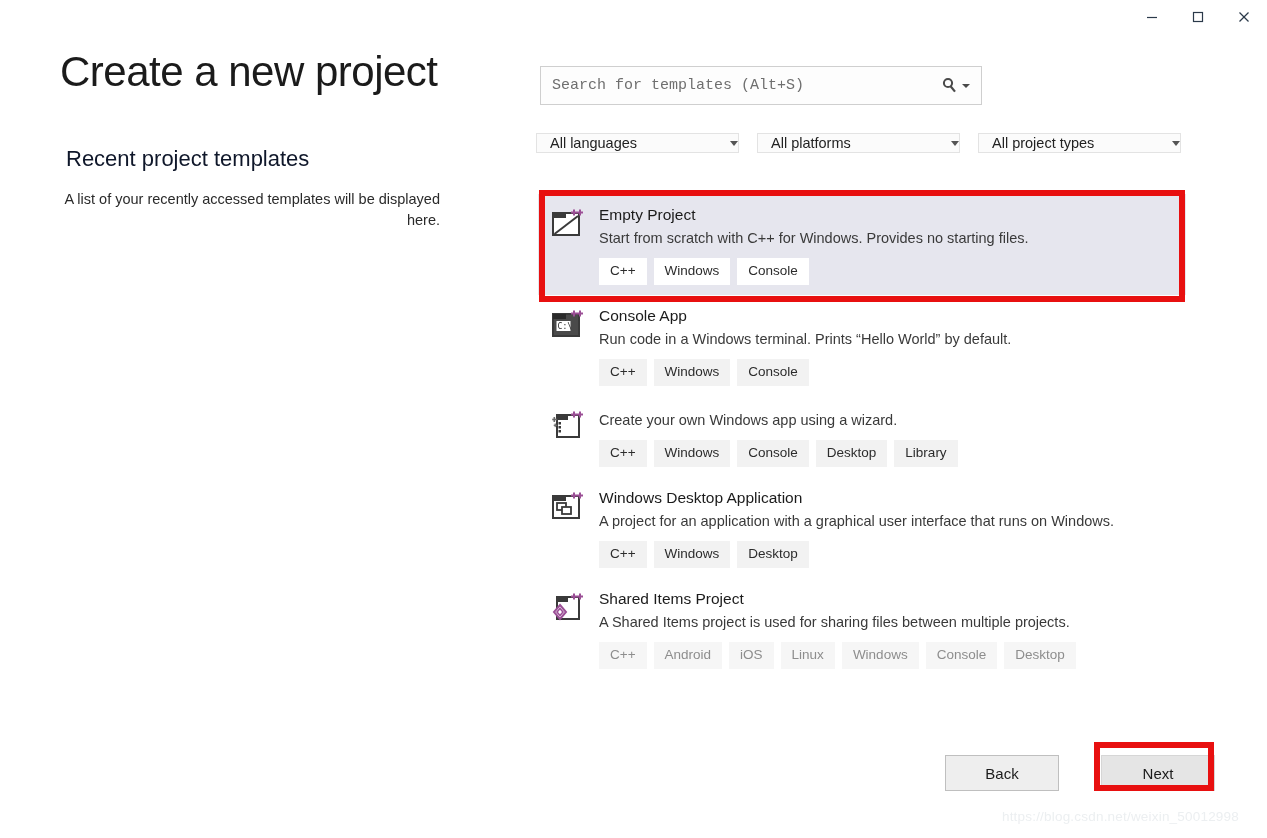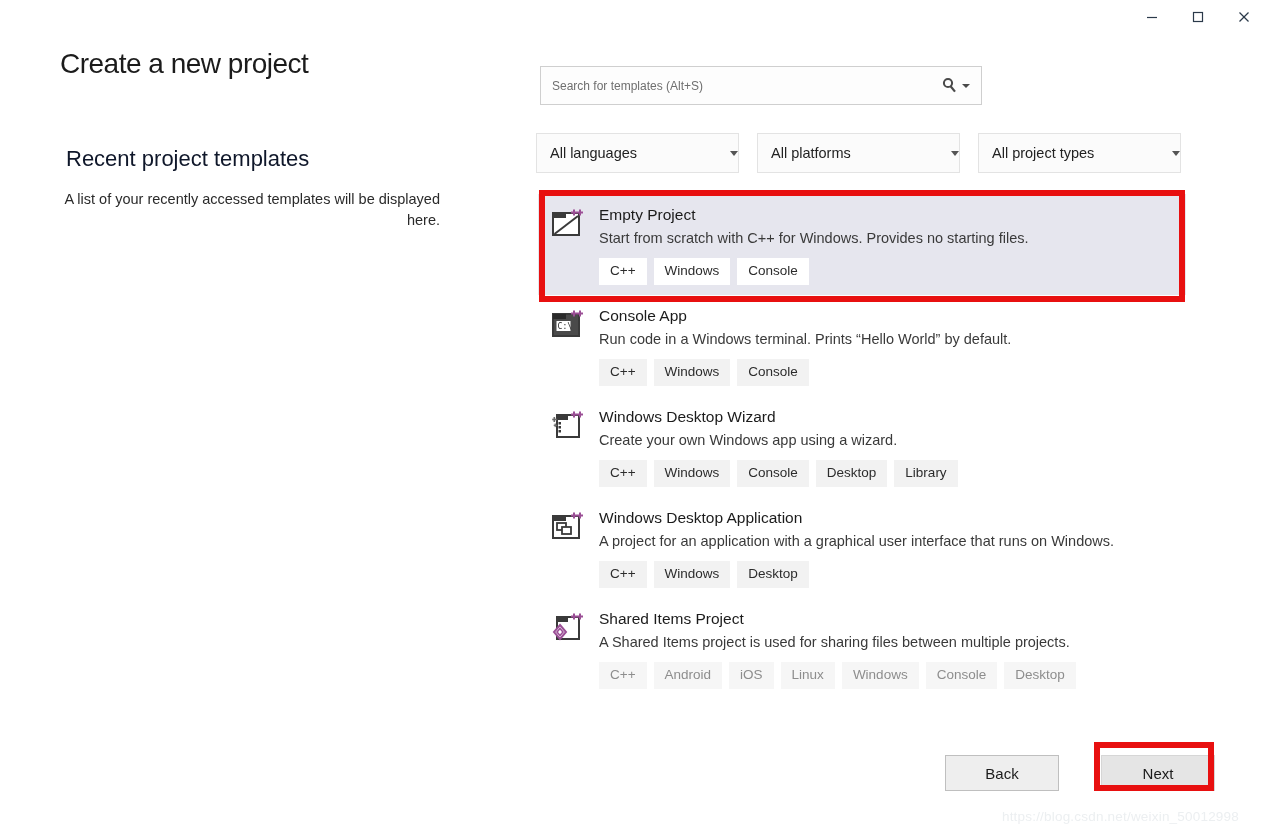--- a/index.html
+++ b/index.html
@@ -22,21 +22,21 @@
     width: 46px; height: 34px;
     display: flex; align-items: center; justify-content: center;
     color: #2b3a4a; background: transparent; border: none; cursor: default;
   }
   .win-btn svg { display: block; }
 
   
   .left-pane { position: absolute; left: 0; top: 42px; width: 520px; }
   .page-title {
     position: absolute; left: 60px; top: 6px;
-    font-size: 28px; font-weight: 400; letter-spacing: -0.5px;
+    font-size: 42px; font-weight: 400; letter-spacing: -0.5px;
     color: #1b1b1b; white-space: nowrap;
   }
   .recent-head {
     position: absolute; left: 66px; top: 104px;
     font-size: 22px; font-weight: 400; color: #0f172a;
   }
   .recent-body {
     position: absolute; left: 60px; top: 147px; width: 380px;
     font-size: 14.5px; line-height: 21px; color: #2a2a2a; text-align: right;
   }
@@ -45,29 +45,29 @@
   .right-pane { position: absolute; left: 520px; top: 42px; right: 0; bottom: 0; }
 
   .search-row { position: absolute; left: 20px; top: 24px; }
   .search-box {
     width: 442px; height: 39px;
     border: 1px solid #cfcfcf; background: #fdfdfd;
     display: flex; align-items: center; padding: 0 8px 0 11px;
   }
   .search-box input {
     flex: 1; border: none; outline: none; background: transparent;
-    font-family: Liberation Sans, sans-serif; font-size: 12px; color: #0f172a;
+    font-family: Liberation Mono, monospace; font-size: 15px; color: #0f172a;
   }
   .search-box input::placeholder { color: #6f6f6f; opacity: 1; }
   .search-icon-wrap { display: flex; align-items: center; gap: 4px; padding-right: 3px; }
   .caret-sm { width: 0; height: 0; border-left: 4px solid transparent; border-right: 4px solid transparent; border-top: 4px solid #4a4a4a; }
 
   .filters { position: absolute; left: 16px; top: 91px; display: flex; gap: 18px; }
   .filter {
-    width: 203px; height: 40px;
+    width: 203px; height: 20px;
     background: #fbfbfb; border: 1px solid #e3e3e3;
     display: flex; align-items: center; justify-content: space-between;
     padding: 0 0 0 13px;
     font-size: 14.5px; color: #222;
   }
   .filter .caret { width: 0; height: 0; border-left: 4px solid transparent; border-right: 4px solid transparent; border-top: 5px solid #555; }
 
   
   .tmpl-list { position: absolute; left: 18px; top: 152px; width: 648px; }
   .tmpl {
@@ -245,21 +245,20 @@
             </g>
             <g fill="#9b4f96">
               <rect x="21" y="1.5" width="2" height="6"></rect>
                 <rect x="19" y="3.5" width="6" height="2"></rect>
               <rect x="27" y="1.5" width="2" height="6"></rect>
                 <rect x="25" y="3.5" width="6" height="2"></rect>
             </g>
           </svg>
         </div>
         <div class="tmpl-body">
-          <div class="tmpl-name">Windows Desktop Wizard</div>
           <div class="tmpl-desc">Create your own Windows app using a wizard.</div>
           <div class="tags">
             <span class="tag">C++</span>
             <span class="tag">Windows</span>
             <span class="tag">Console</span>
             <span class="tag">Desktop</span>
             <span class="tag">Library</span>
           </div>
         </div>
       </div>

